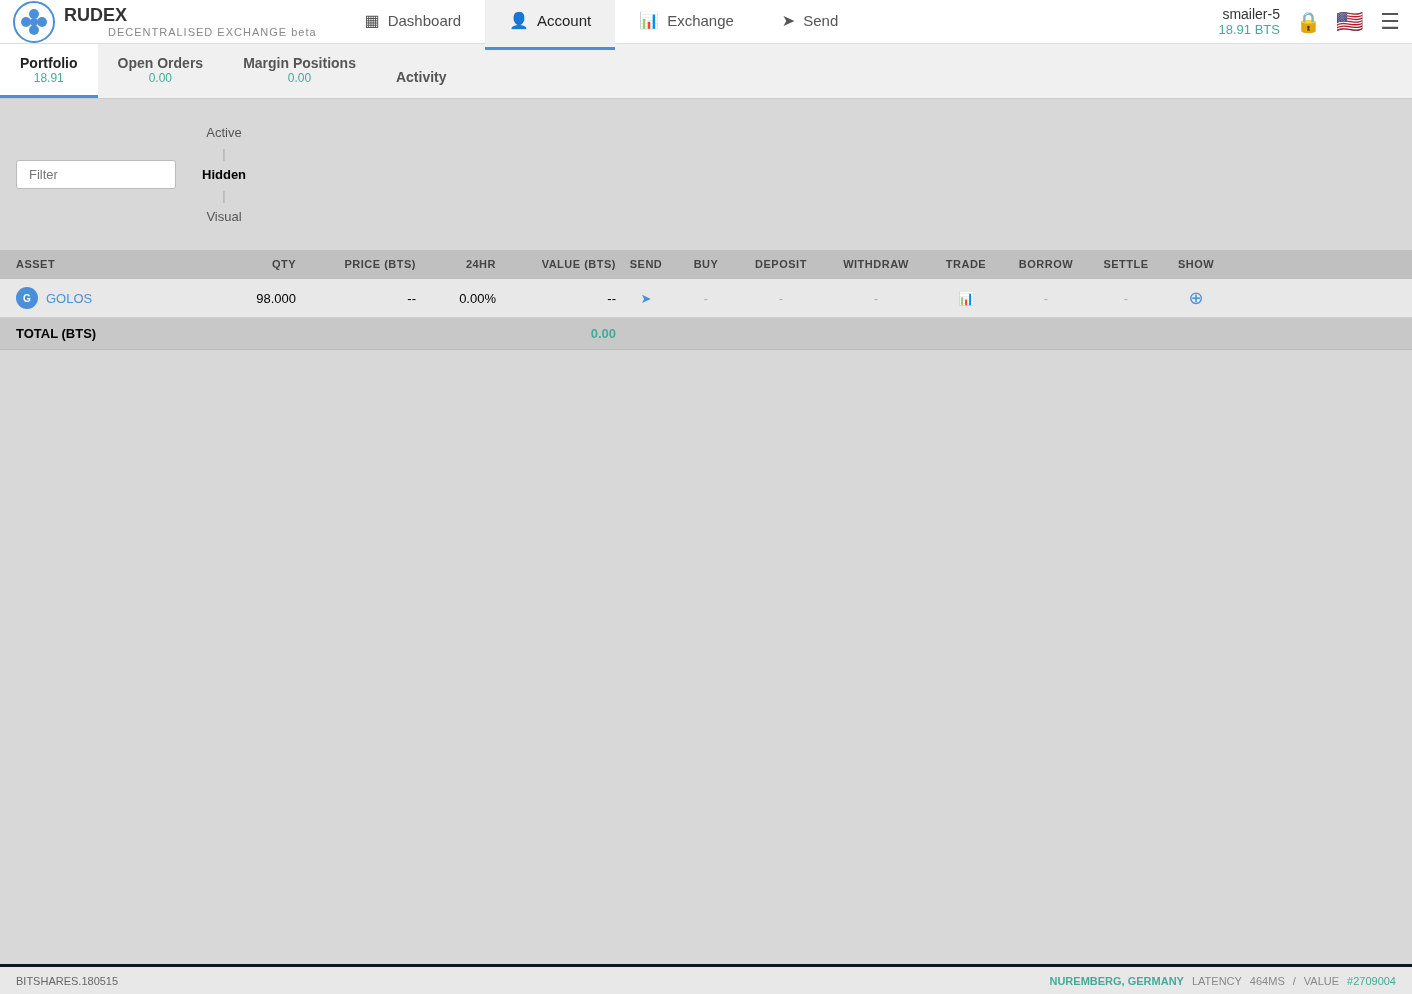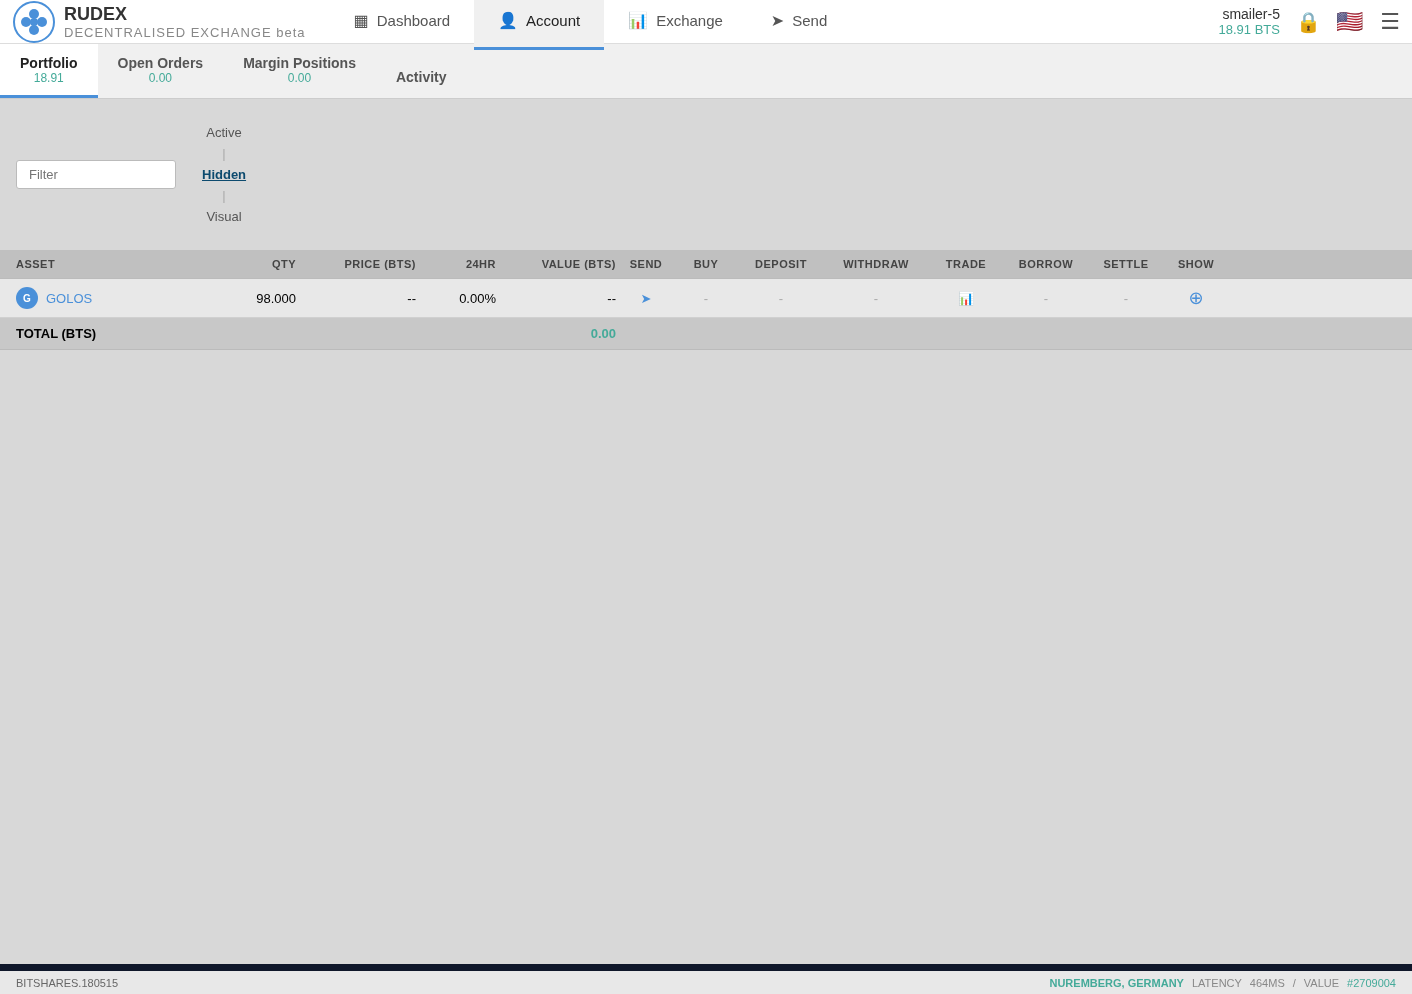--- a/index.html
+++ b/index.html
@@ -105,21 +105,21 @@
       gap: 4px;
       color: #555;
       font-size: 13px;
       flex-direction: column;
     }
     .filter-opt {
       cursor: pointer;
       padding: 2px 6px;
       color: #555;
     }
-    .filter-opt.active { color: #0c4a6e; font-weight: 600; text-decoration: underline; }
+    .filter-opt.active { color: #000000; font-weight: 600; }
     .filter-sep { color: #aaa; }
 
     
     .table-container {
       background: #d8d8d8;
     }
     .table-header {
       display: grid;
       grid-template-columns: 180px 100px 120px 80px 120px 60px 60px 90px 100px 80px 80px 80px 60px;
       background: #c0c0c0;
@@ -177,21 +177,21 @@
     .total-value { color: #4a9; }
 
     
     .footer {
       position: fixed;
       bottom: 0;
       left: 0;
       right: 0;
       height: 30px;
       background: #e8e8e8;
-      border-top: 7px solid #0f172a;
+      border-top: 3px solid #0f172a;
       display: flex;
       align-items: center;
       padding: 0 16px;
       font-size: 11px;
       color: #666;
       justify-content: center;
     }
     .footer-right {
       margin-left: auto;
       display: flex;
@@ -213,21 +213,21 @@
     <svg class="logo-icon" viewBox="0 0 44 44">
       <circle cx="22" cy="22" r="20" fill="none" stroke="#4a90d9" stroke-width="2"></circle>
       <circle cx="14" cy="22" r="5" fill="#4a90d9"></circle>
       <circle cx="22" cy="14" r="5" fill="#4a90d9"></circle>
       <circle cx="30" cy="22" r="5" fill="#4a90d9"></circle>
       <circle cx="22" cy="30" r="5" fill="#4a90d9"></circle>
       <circle cx="22" cy="22" r="4" fill="#4a90d9"></circle>
     </svg>
     <div>
       <div style="font-weight:800;font-size:18px;color:#333;">RUDEX</div>
-      <div style="font-size:13px;color:#888;letter-spacing:1px;">DECENTRALISED EXCHANGE beta</div>
+      <div style="font-size:11px;color:#888;letter-spacing:1px;margin-left:44px;">DECENTRALISED EXCHANGE beta</div>
     </div>
   </div>
 
   <div class="nav-item">
     <span class="nav-icon">▦</span>
     <span>Dashboard</span>
   </div>
   <div class="nav-item active">
     <span class="nav-icon">👤</span>
     <span>Account</span>

